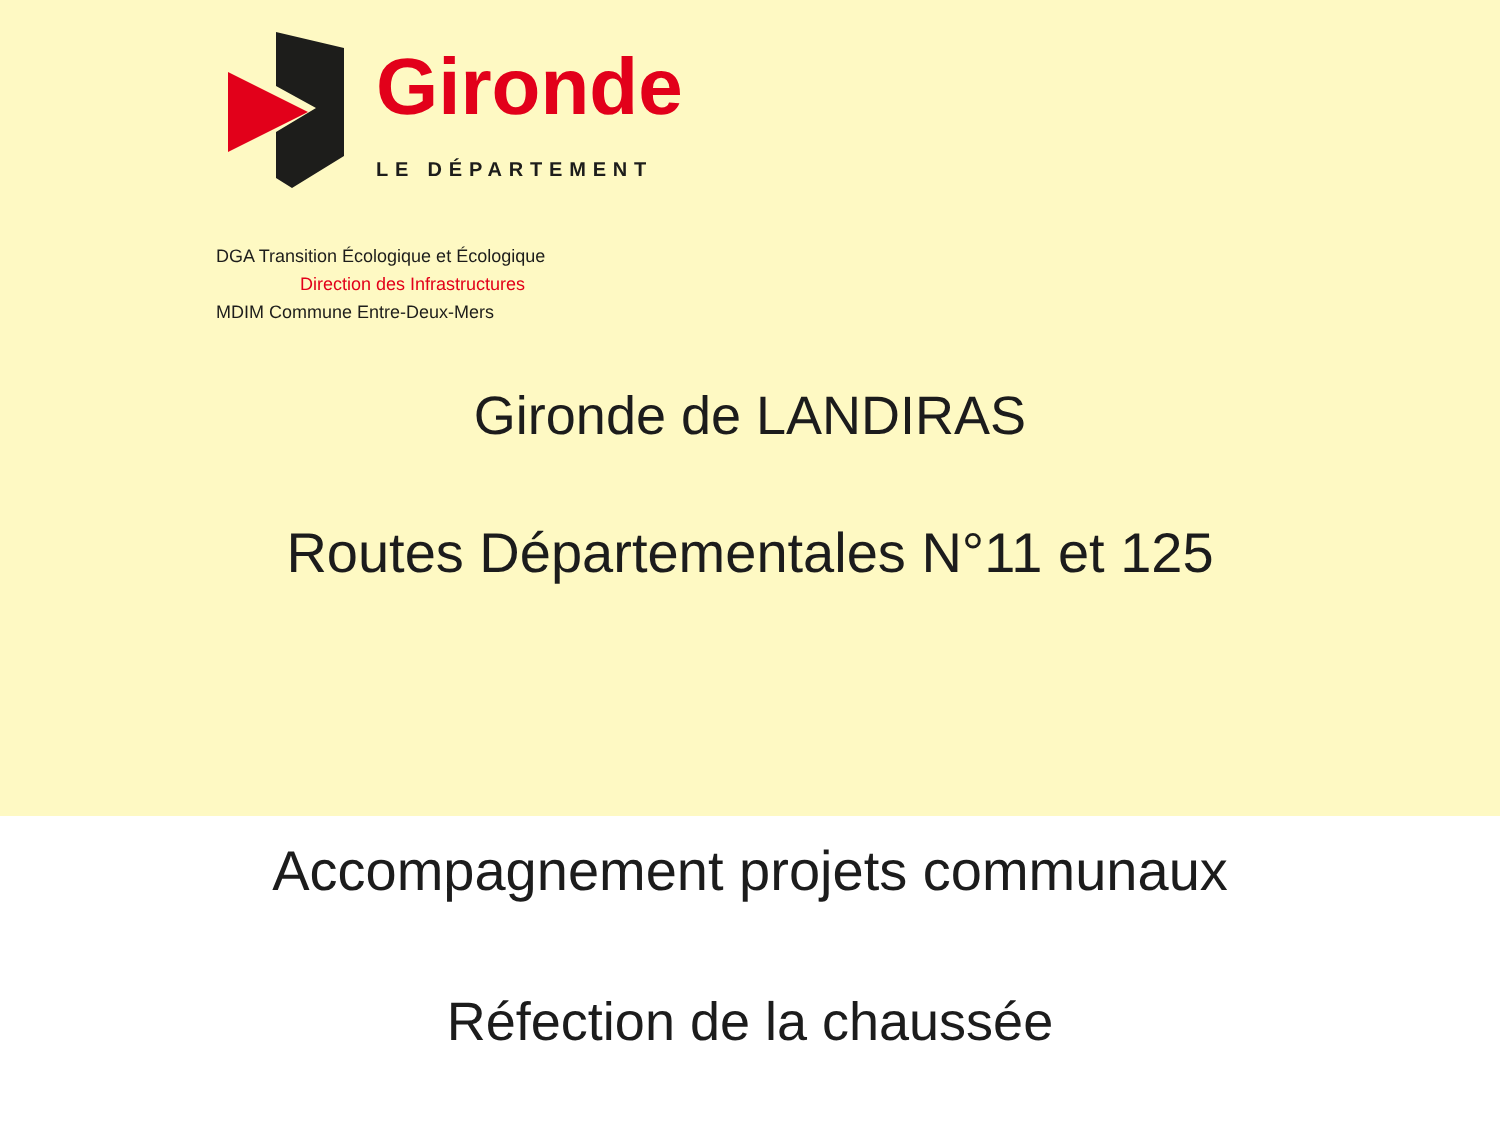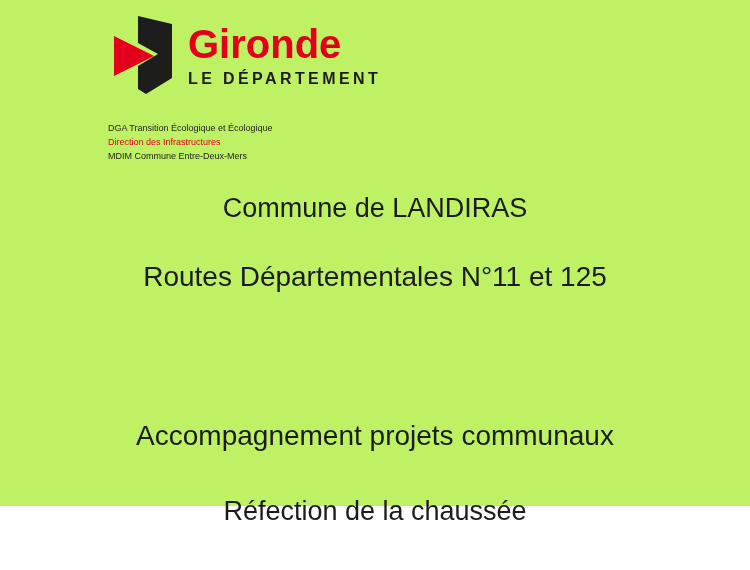--- a/index.html
+++ b/index.html
@@ -7,22 +7,22 @@
     padding: 0;
     width: 750px;
     height: 570px;
     background: #ffffff;
     overflow: hidden;
     font-family: "Liberation Sans", sans-serif;
   }
   .page {
     position: relative;
     width: 750px;
-    height: 506px;
-    background: #bef264;
+    height: 408px;
+    background: #fef9c3;
   }
   
   .logo {
     position: absolute;
     left: 108px;
     top: 14px;
     display: flex;
     align-items: flex-start;
   }
   .logo-mark {
@@ -36,38 +36,39 @@
   }
   .brand-name {
     color: #e2001a;
     font-size: 40px;
     font-weight: 700;
     line-height: 40px;
     letter-spacing: 0px;
   }
   .brand-tagline {
     color: #1d1d1b;
-    font-size: 16px;
+    font-size: 10px;
     font-weight: 700;
     letter-spacing: 3.4px;
-    margin-top: 6px;
+    margin-top: 16px;
     white-space: nowrap;
   }
   
   .letterhead {
     position: absolute;
     left: 108px;
     top: 121px;
     font-size: 9px;
     line-height: 14px;
     color: #1d1d1b;
     white-space: nowrap;
   }
   .letterhead .lh-red {
     color: #e2001a;
+    margin-left: 42px;
   }
   
   .doc-title {
     position: absolute;
     left: 0;
     width: 750px;
     text-align: center;
     color: #1c1c1c;
     font-size: 27px;
     font-weight: 400;
@@ -93,18 +94,18 @@
       <div class="brand-tagline">LE DÉPARTEMENT</div>
     </div>
   </div>
 
   <div class="letterhead">
     <div>DGA Transition Écologique et Écologique</div>
     <div class="lh-red">Direction des Infrastructures</div>
     <div>MDIM Commune Entre-Deux-Mers</div>
   </div>
 
-  <div class="doc-title t1">Commune de LANDIRAS</div>
+  <div class="doc-title t1">Gironde de LANDIRAS</div>
   <div class="doc-title t2">Routes Départementales N°11 et 125</div>
   <div class="doc-title t4">Réfection de la chaussée</div>
   <div class="doc-title t3">Accompagnement projets communaux</div>
 
 </div>
 
 </body></html>

